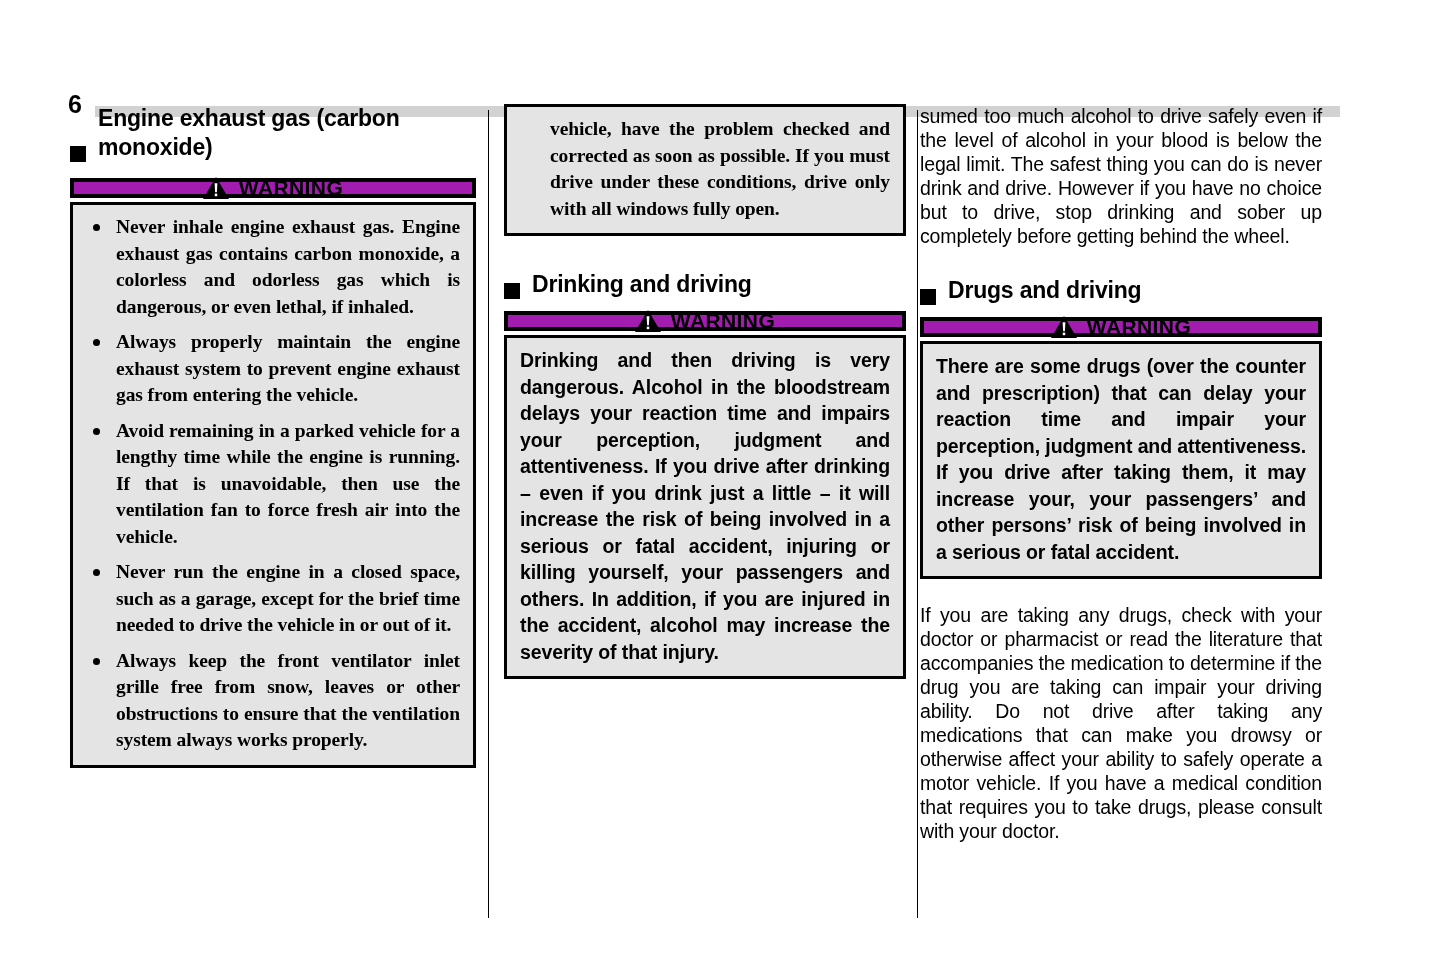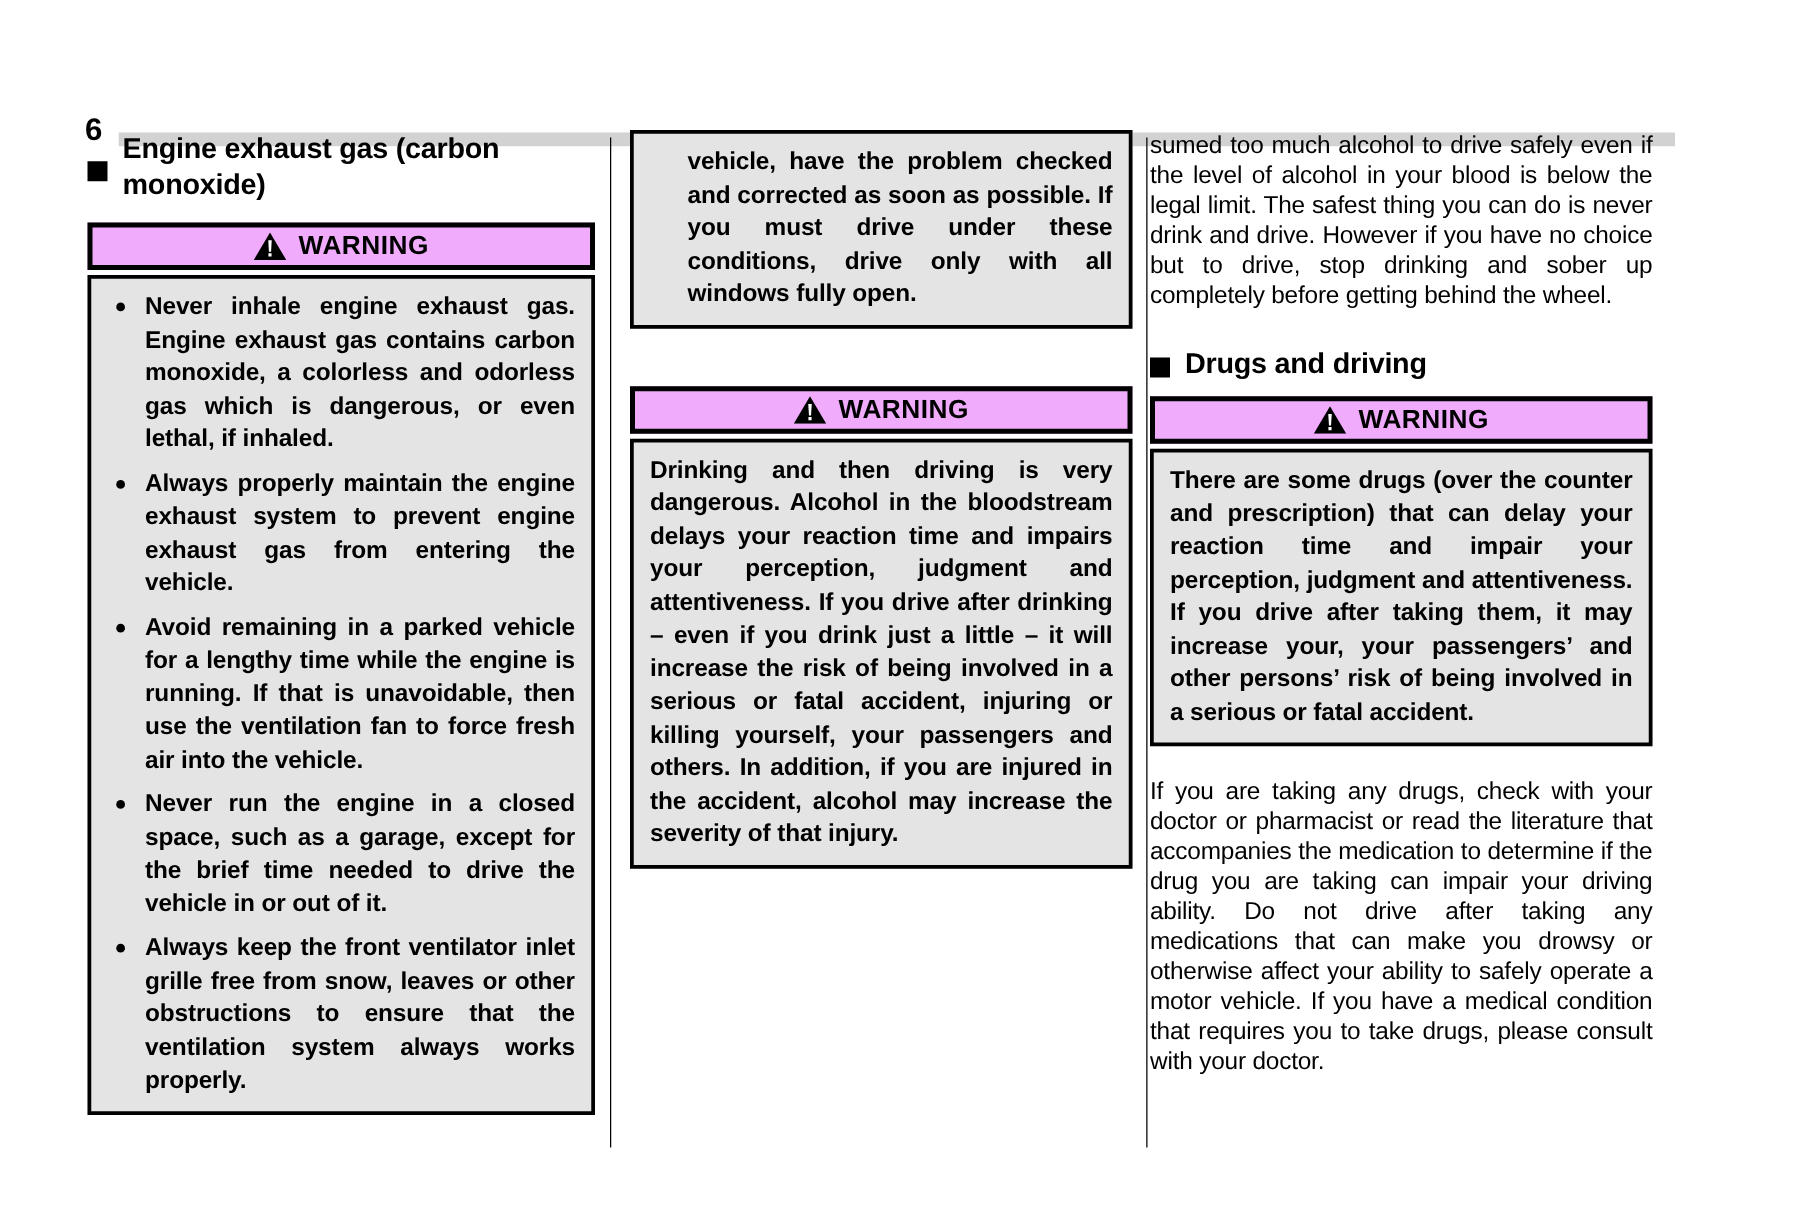--- a/index.html
+++ b/index.html
@@ -65,41 +65,41 @@
     width: 1px;
     height: 808px;
     background: #000000;
   }
   .div-1 { left: 488px; }
   .div-2 { left: 917px; }
 
   
   .section-head {
     display: flex;
-    align-items: center;
+    align-items: flex-end;
     font-size: 23px;
     font-weight: bold;
     line-height: 29px;
     letter-spacing: -0.2px;
   }
   .sq-bullet {
     flex: 0 0 auto;
     width: 16px;
     height: 16px;
     background: #000;
     margin-top: 7px;
     margin-right: 12px;
   }
   .section-head-text { flex: 1 1 auto; }
 
   
   .warn-bar {
     border: 4px solid #000;
-    background: #f0abfc;
-    height: 38px;
+    background: #a21caf;
+    height: 20px;
     display: flex;
     align-items: center;
     justify-content: center;
     font-size: 21px;
     font-weight: bold;
     letter-spacing: 0.4px;
   }
   .warn-tri {
     width: 26px;
     height: 22px;
@@ -127,20 +127,21 @@
 
   ul.warn-list {
     list-style: none;
     margin: 0;
     padding: 0;
   }
   ul.warn-list > li {
     position: relative;
     padding-left: 30px;
     margin-bottom: 9px;
+    font-family: Liberation Serif, serif;
   }
   ul.warn-list > li:last-child { margin-bottom: 0; }
   ul.warn-list > li::before {
     content: "";
     position: absolute;
     left: 7px;
     top: 10px;
     width: 7px;
     height: 7px;
     border-radius: 50%;
@@ -211,20 +212,24 @@
   <div class="col col-2">
 
     <div class="warn-box" style="margin-top:0;">
       <ul class="warn-list">
         <li class="nobullet">vehicle, have the problem checked and corrected as soon as possible. If you must drive under these conditions, drive only with all windows fully open.</li>
       </ul>
     </div>
 
     <div class="sp-34"></div>
 
+    <div class="section-head">
+      <span class="sq-bullet"></span>
+      <span class="section-head-text">Drinking and driving</span>
+    </div>
 
     <div class="sp-12"></div>
 
     <div class="warn-bar">
       <svg class="warn-tri" viewBox="0 0 26 22">
         <polygon points="13,0 26,22 0,22" fill="#000000"></polygon>
         <path d="M11.6 6.2 h2.8 l-0.55 9.1 h-1.7 z" fill="#ffffff"></path>
         <rect x="11.75" y="16.6" width="2.5" height="2.6" fill="#ffffff"></rect>
       </svg>
       <span>WARNING</span>

